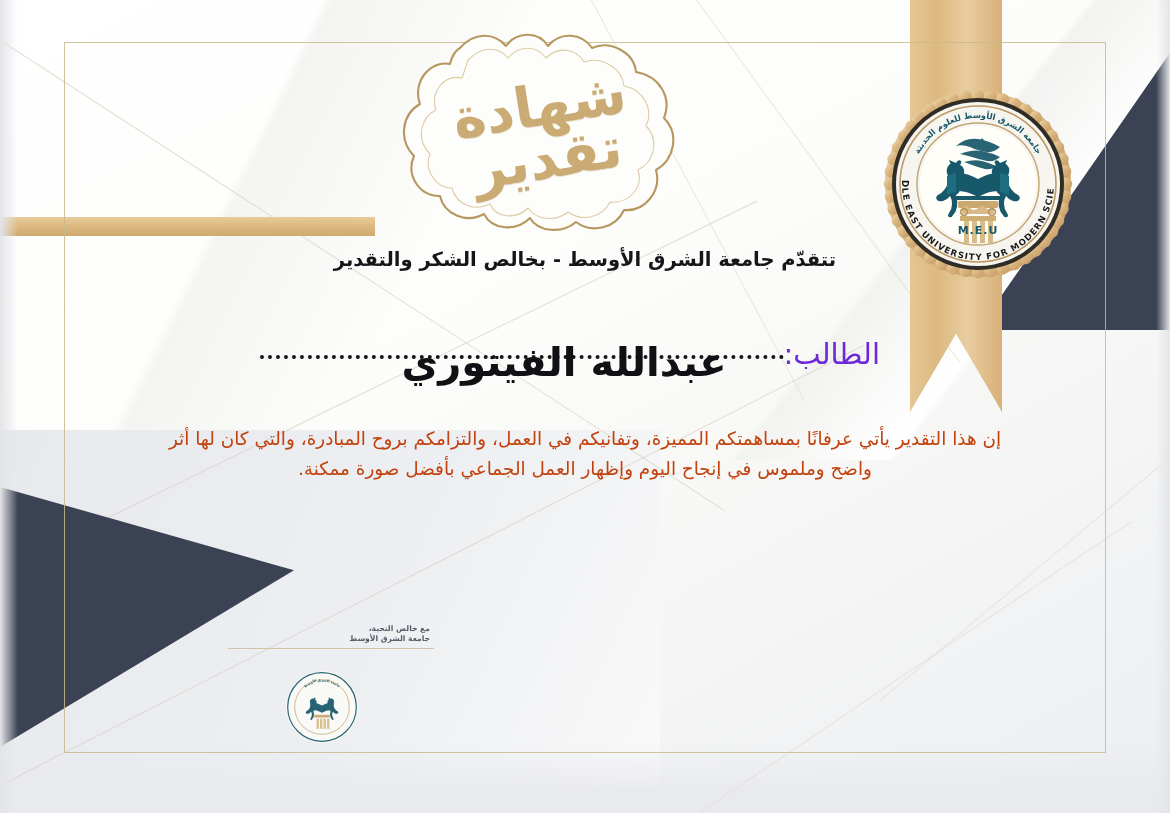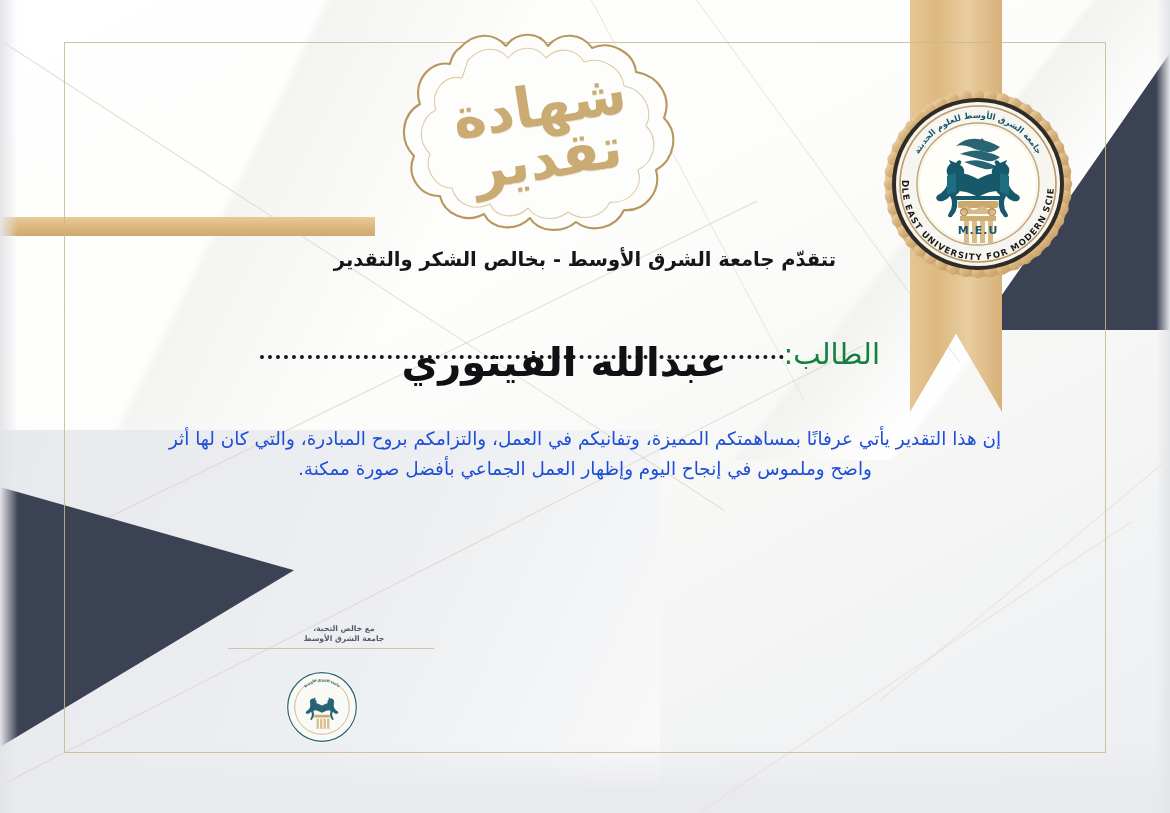--- a/index.html
+++ b/index.html
@@ -107,45 +107,45 @@
     font-size:19.5px; font-weight:bold; color:#15161a;
     letter-spacing:0;
   }
 
   .student-row{
     position:absolute; left:260px; top:305px; width:620px; height:80px;
     direction:rtl;
   }
   .student-label{
     position:absolute; right:0; top:32px;
-    font-size:29px; color:#15803d; font-weight:normal;
+    font-size:29px; color:#6d28d9; font-weight:normal;
   }
   .student-dots{
     position:absolute; right:96px; left:0; top:50px;
     border-bottom:4px dotted #15161a;
     height:1px;
   }
   .student-name{
     position:absolute; right:72px; left:60px; top:2px;
     text-align:center;
     font-size:40px; font-weight:bold; color:#101114;margin-top:32px;
   }
 
   .para{
     position:absolute; left:150px; right:150px;
     text-align:center; direction:rtl;
-    font-size:18.4px; color:#1d4ed8; line-height:1.62;
+    font-size:18.4px; color:#c2410c; line-height:1.62;
   }
   .para.p1{ top:424px; }
   .para.p2{ top:506px; }
 
   
   .sign{
-    position:absolute; left:244px; top:624px; width:200px;
-    text-align:center; direction:rtl;
+    position:absolute; left:230px; top:624px; width:200px;
+    direction:rtl;
   }
   .sign-line1,.sign-line2{
     font-size:7.6px; color:#3c4250; font-weight:bold; line-height:1.35;
     opacity:.85;
   }
   .sign-rule{
     position:absolute; left:228px; top:648px; width:206px; height:1px;
     background:#cdbfa0; opacity:.9;
   }
   .sign-logo{ position:absolute; left:283px; top:668px; width:78px; height:78px; opacity:.92; }

